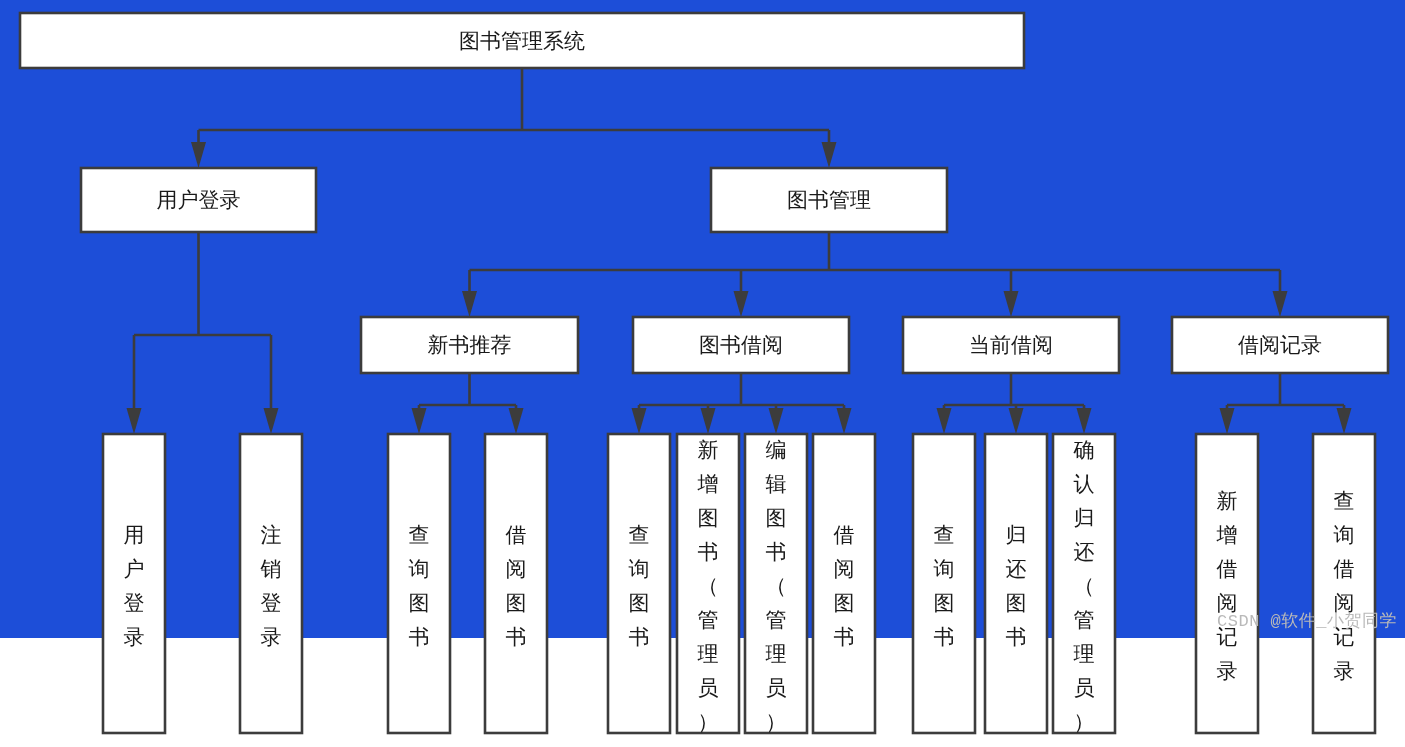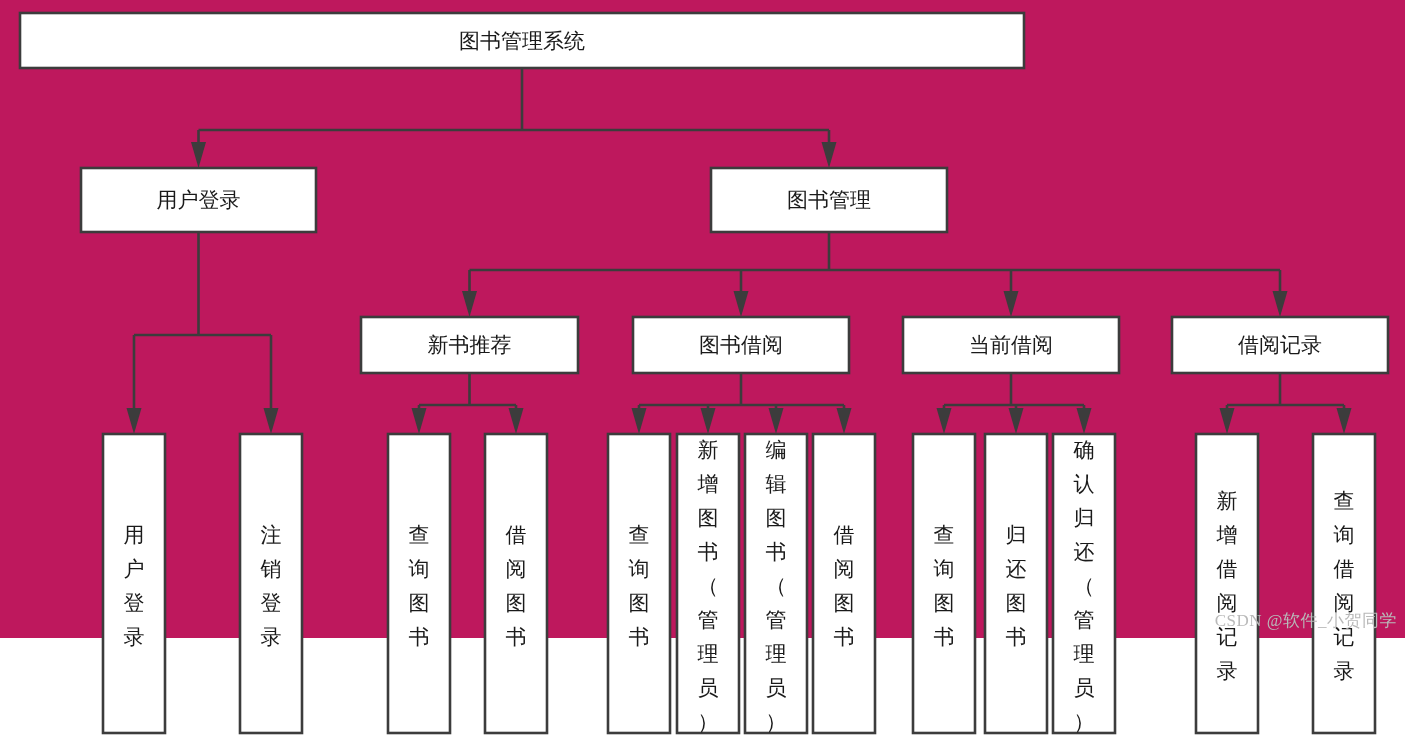--- a/index.html
+++ b/index.html
@@ -11,21 +11,21 @@
   body {
     width: 1405px;
     height: 747px;
     overflow: hidden;
     font-family: "DejaVu Sans", "Liberation Sans", sans-serif;
   }
   #diagram-root {
     position: relative;
     width: 1405px;
     height: 638px;
-    background: #be185d;
+    background: #1d4ed8;
   }
   svg.diagram-canvas {
     position: absolute;
     top: 0;
     left: 0;
     width: 1405px;
     height: 747px;
     display: block;
   }
   .node-box {
@@ -53,21 +53,21 @@
   .node-label-vertical {
     fill: #1a1a1a;
     font-family: "DejaVu Sans", "Liberation Sans", sans-serif;
     font-size: 21px;
     text-anchor: middle;
   }
   .watermark-text {
     position: absolute;
     right: 8px;
     bottom: 6px;
-    font-family: Liberation Serif, serif;
+    font-family: Liberation Mono, monospace;
     font-size: 17px;
     color: #b9b9b9;
     white-space: nowrap;
     letter-spacing: 0.5px;
     user-select: none;
   }
 </style>
 </head>
 <body>
 

